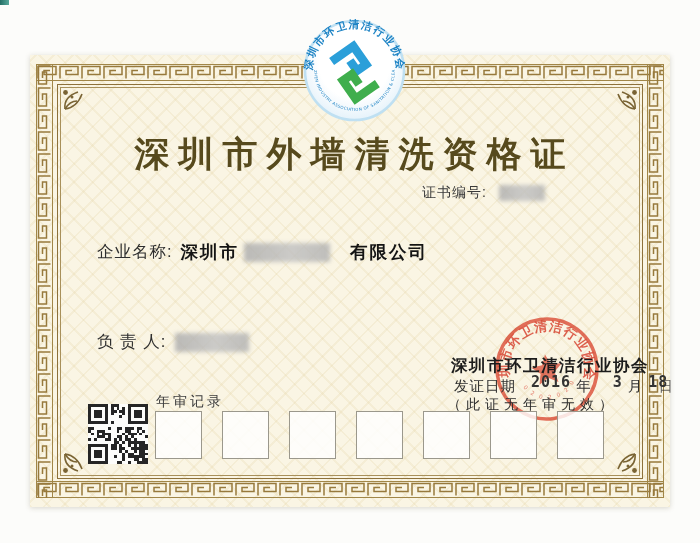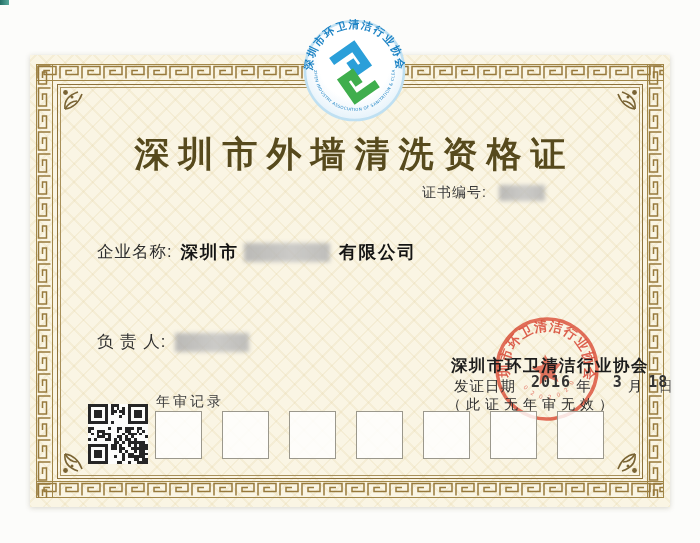--- a/index.html
+++ b/index.html
@@ -210,21 +210,21 @@
 
   <div class="cert-no">
     <span>证书编号:</span>
     <span class="blur blur-certno"></span>
   </div>
 
   <div class="field-row row-company">
     <span class="field-label">企业名称:</span>
     <span class="field-value">深圳市</span>
     <span class="blur blur-company"></span>
-    <span class="field-value" style="margin-left:4px">有限公司</span>
+    <span class="field-value" style="margin-left:15px">有限公司</span>
   </div>
 
 
   <div class="field-row row-person">
     <span class="field-label">负 责 人:</span>
     <span class="blur blur-person"></span>
   </div>
 
   <div class="seal">
     <svg viewBox="0 0 102 102">

